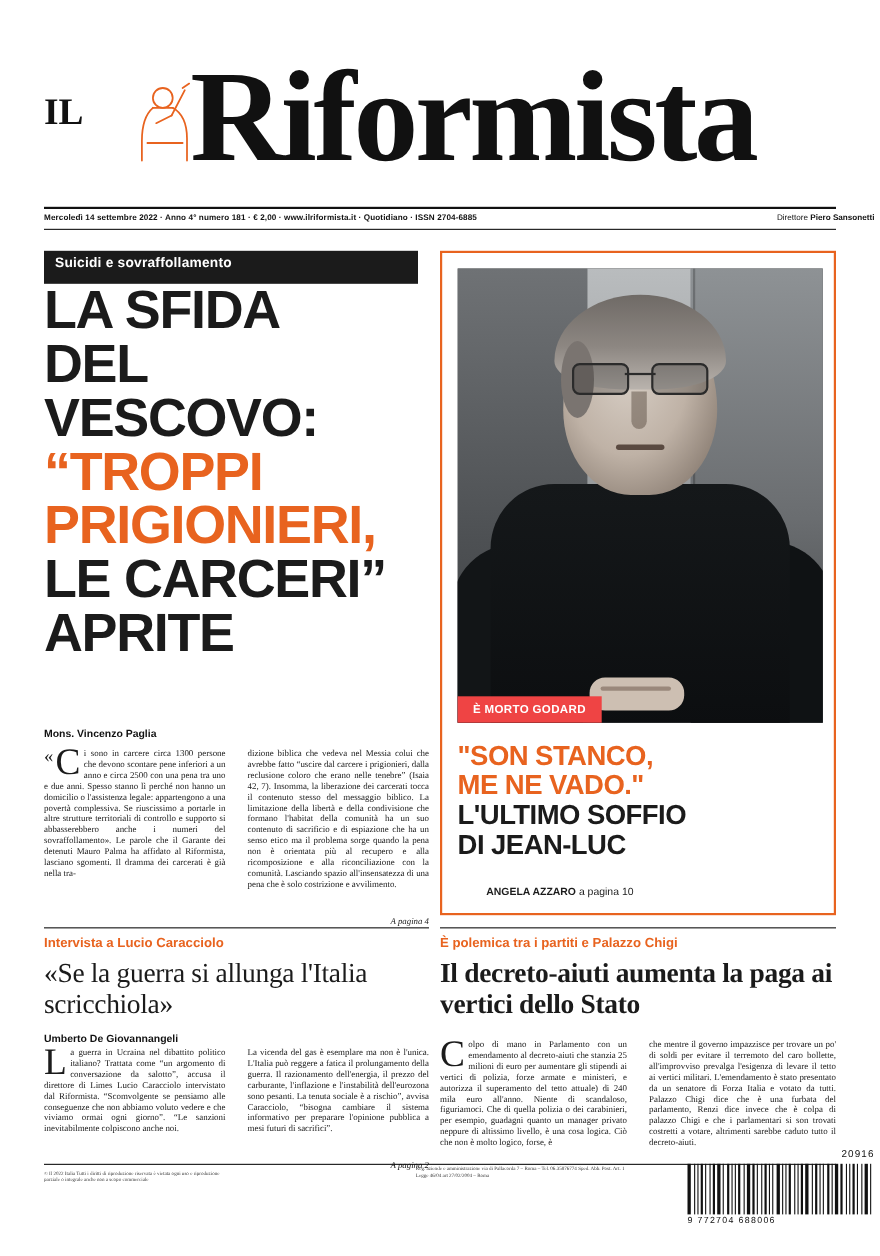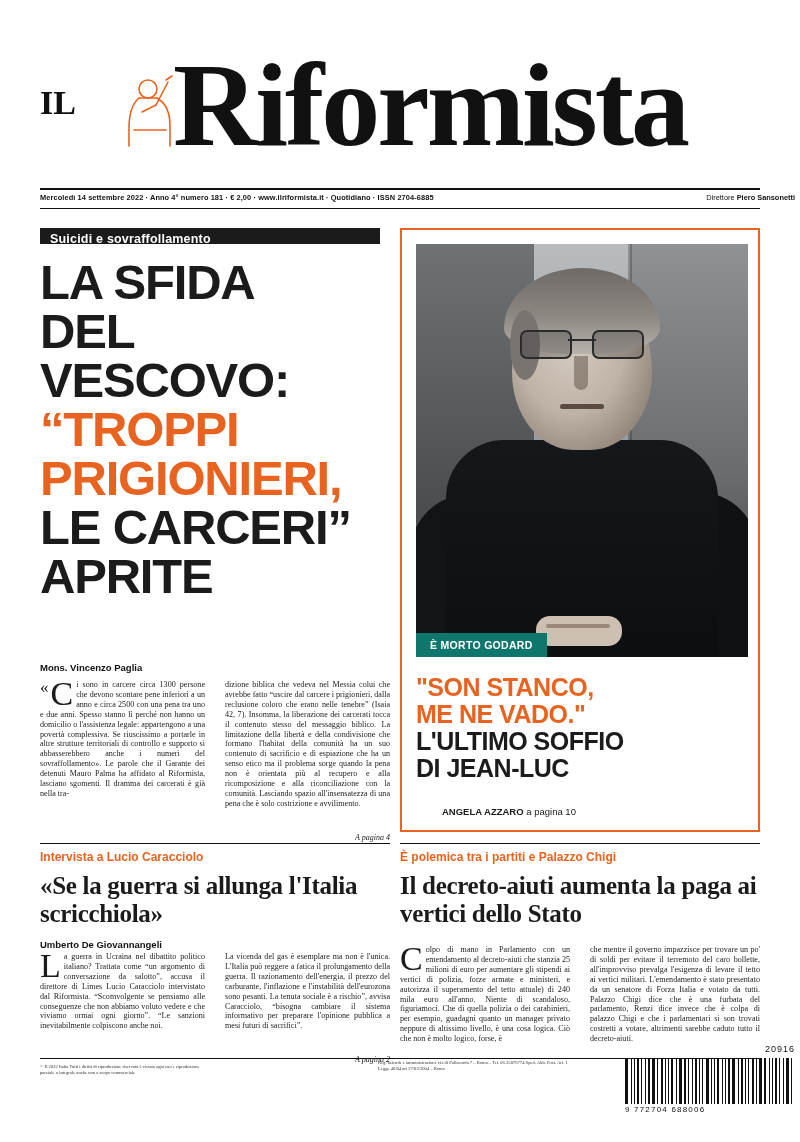--- a/index.html
+++ b/index.html
@@ -11,21 +11,21 @@
   .mh-il{position:absolute;left:0px;top:22px;font-family:"Liberation Serif",serif;font-size:34px;font-weight:700;letter-spacing:0px;color:#111;}
   .mh-logo{position:absolute;left:82px;top:10px;width:58px;height:78px;}
   .mh-title{position:absolute;left:133px;top:-16px;font-family:"Liberation Serif",serif;font-size:118px;font-weight:700;letter-spacing:-3px;color:#111;line-height:120px;white-space:nowrap;}
   .mh-rule{position:absolute;left:40px;top:188px;width:720px;height:2px;background:#111;}
   .mh-info{position:absolute;left:40px;top:193px;font-family:"Liberation Sans",sans-serif;font-size:7.4px;font-weight:700;color:#111;letter-spacing:0.1px;}
   .mh-dir{position:absolute;right:40px;top:193px;font-family:"Liberation Sans",sans-serif;font-size:7.4px;color:#111;}
   .mh-dir b{font-weight:700;}
   .mh-rule2{position:absolute;left:40px;top:208px;width:720px;height:1px;background:#111;}
 
   
-  .kicker{position:absolute;left:40px;top:228px;width:340px;height:16px;background:#1b1b1b;}
+  .kicker{position:absolute;left:40px;top:228px;width:340px;height:30px;background:#1b1b1b;}
   .kicker span{display:block;font-family:"Liberation Sans",sans-serif;font-size:12.5px;font-weight:700;color:#fff;letter-spacing:0.2px;padding:4px 0 0 10px;}
   .headline{position:absolute;left:40px;top:258px;width:350px;}
   .hl-line{font-family:"Liberation Sans",sans-serif;font-weight:700;font-size:49px;line-height:49px;letter-spacing:-1.2px;color:#1b1b1b;text-transform:uppercase;}
   .hl-line.orange{color:#e8631f;}
   .byline-lead{position:absolute;left:40px;top:662px;font-family:"Liberation Sans",sans-serif;font-size:9.5px;font-weight:700;color:#111;}
 
   
   .lead-cols{position:absolute;left:40px;top:680px;width:350px;height:150px;}
   .lead-col{position:absolute;top:0;width:165px;font-size:8.1px;line-height:9.9px;text-align:justify;color:#1b1b1b;}
   .lead-col.c1{left:0;}
@@ -49,32 +49,32 @@
   .lens.l{left:0;} .lens.r{right:0;}
   .bridge{position:absolute;left:48px;top:9px;width:28px;height:2px;background:#2b2b2b;}
   .nose{position:absolute;left:158px;top:112px;width:14px;height:34px;border-radius:0 0 8px 8px;background:rgba(80,66,56,.45);}
   .mouth{position:absolute;left:144px;top:160px;width:44px;height:5px;border-radius:3px;background:#5a4a41;}
   .body{position:absolute;left:30px;top:196px;width:272px;height:220px;background:linear-gradient(180deg,#15181a 0%,#0c0e10 100%);border-radius:58px 58px 0 0;}
   .shoulderL{position:absolute;left:-6px;top:250px;width:120px;height:170px;background:#121517;border-radius:60px 10px 0 0;}
   .shoulderR{position:absolute;right:-10px;top:248px;width:130px;height:172px;background:#0f1214;border-radius:10px 60px 0 0;}
   .hand{position:absolute;left:120px;top:372px;width:86px;height:30px;border-radius:14px;background:#cdbfb2;}
   .hand:after{content:"";position:absolute;left:10px;top:8px;width:64px;height:4px;background:rgba(120,100,86,.6);border-radius:2px;}
 
-  .godard-tag{position:absolute;left:14px;top:403px;height:24px;background:#0f766e;padding:0 14px;display:flex;align-items:center;}
+  .godard-tag{position:absolute;left:14px;top:403px;height:24px;background:#ef4444;padding:0 14px;display:flex;align-items:center;}
   .godard-tag span{font-family:"Liberation Sans",sans-serif;font-size:10.5px;font-weight:700;color:#fff;letter-spacing:.3px;}
   .photo-txt{position:absolute;left:14px;top:444px;width:336px;}
   .pt-line{font-family:"Liberation Sans",sans-serif;font-weight:700;font-size:25px;line-height:27px;letter-spacing:-.5px;color:#1b1b1b;}
   .pt-line.orange{color:#e8631f;}
   .photo-byline{position:absolute;left:40px;top:576px;font-family:"Liberation Sans",sans-serif;font-size:9.5px;color:#1b1b1b;}
   .photo-byline b{font-weight:700;}
 
   
   .sep-l{position:absolute;left:40px;top:843px;width:350px;height:1px;background:#111;}
   .sec-title-l{position:absolute;left:40px;top:850px;font-family:"Liberation Sans",sans-serif;font-size:12px;font-weight:700;color:#e8631f;}
-  .sub-hl-l{position:absolute;left:40px;top:872px;width:352px;font-family:"Liberation Serif",serif;font-size:25px;line-height:28px;font-weight:700;color:#1b1b1b;letter-spacing:-.3px;}
+  .sub-hl-l{position:absolute;left:40px;top:872px;width:352px;font-family:"Liberation Serif",serif;font-size:25px;line-height:28px;font-weight:400;color:#1b1b1b;letter-spacing:-.3px;}
   .byline-l{position:absolute;left:40px;top:939px;font-family:"Liberation Sans",sans-serif;font-size:9.5px;font-weight:700;color:#111;}
   .bl-cols{position:absolute;left:40px;top:952px;width:350px;}
   .bl-col{position:absolute;top:0;width:165px;font-size:8.1px;line-height:9.9px;text-align:justify;color:#1b1b1b;}
   .bl-col.c1{left:0;} .bl-col.c2{left:185px;}
   .pagref2{position:absolute;left:185px;top:103px;width:165px;text-align:right;font-size:8px;font-style:italic;}
 
   
   .sep-r{position:absolute;left:400px;top:843px;width:360px;height:1px;background:#111;}
   .sec-title-r{position:absolute;left:400px;top:850px;font-family:"Liberation Sans",sans-serif;font-size:12px;font-weight:700;color:#e8631f;}
   .sub-hl-r{position:absolute;left:400px;top:872px;width:362px;font-family:"Liberation Serif",serif;font-size:25px;line-height:28px;font-weight:700;color:#1b1b1b;letter-spacing:-.3px;}

